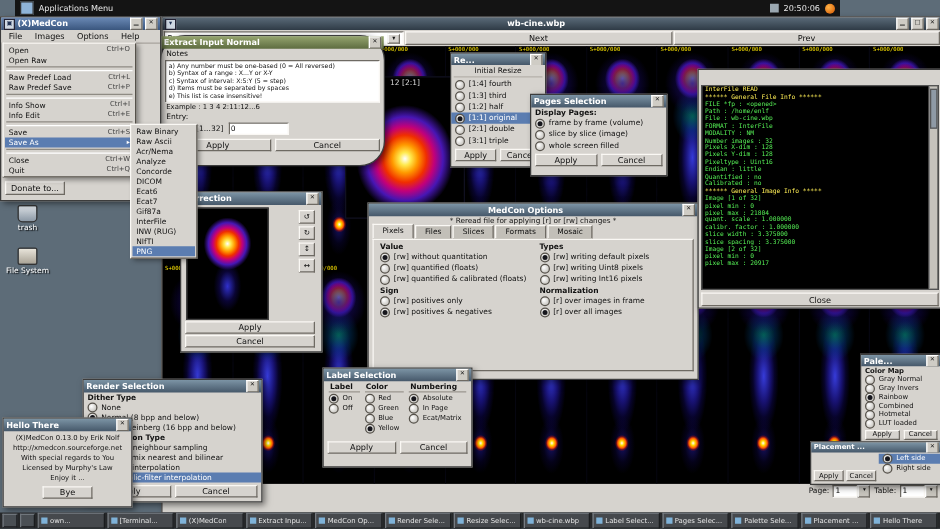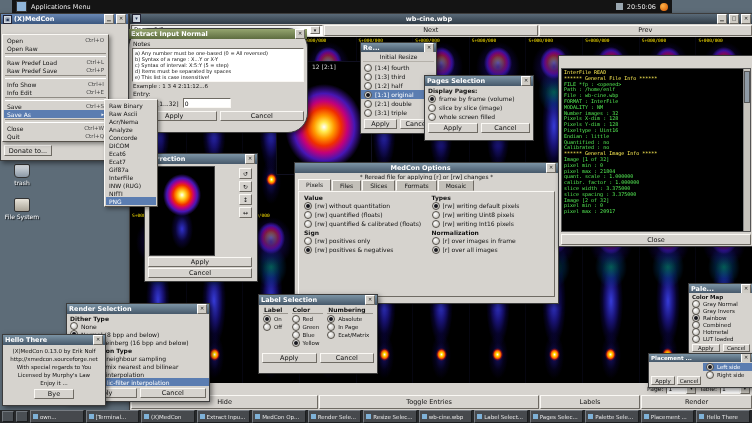--- a/index.html
+++ b/index.html
@@ -318,35 +318,39 @@
       <span class="spin">
         <input value="1" style="">
         <span class="caret">▾</span>
       </span>
       <span>Table:</span>
       <span class="spin">
         <input value="1" style="">
         <span class="caret">▾</span>
       </span>
     </div>
-    <div class="vbottom">
-      <button class="btn" style="flex:1.7">Hide</button>
-      <button class="btn" style="flex:2">Toggle Entries</button>
-      <button class="btn" style="flex:0.9">Labels</button>
-      <button class="btn" style="flex:1">Render</button>
-    </div>
   </div>
 
   <div class="win medcon">
     <div class="titlebar blue">
       <span class="tico">▣</span>
       <span class="t">(X)MedCon</span>
       <span class="tbtn">▁</span>
       <span class="tbtn">✕</span>
     </div>
+    <div class="menubar">
+
+        <span class="mb-item">File</span>
+
+        <span class="mb-item">Images</span>
+
+        <span class="mb-item">Options</span>
+
+        <span class="mb-item">Help</span>
+      </div>
     <button class="btn donate">Donate to...</button>
   </div>
 
   <div class="menu filemenu">
 
       <div class="mi">
         <span class="mi-l">Open</span>
         <span class="mi-a">Ctrl+O</span>
       </div>
 

